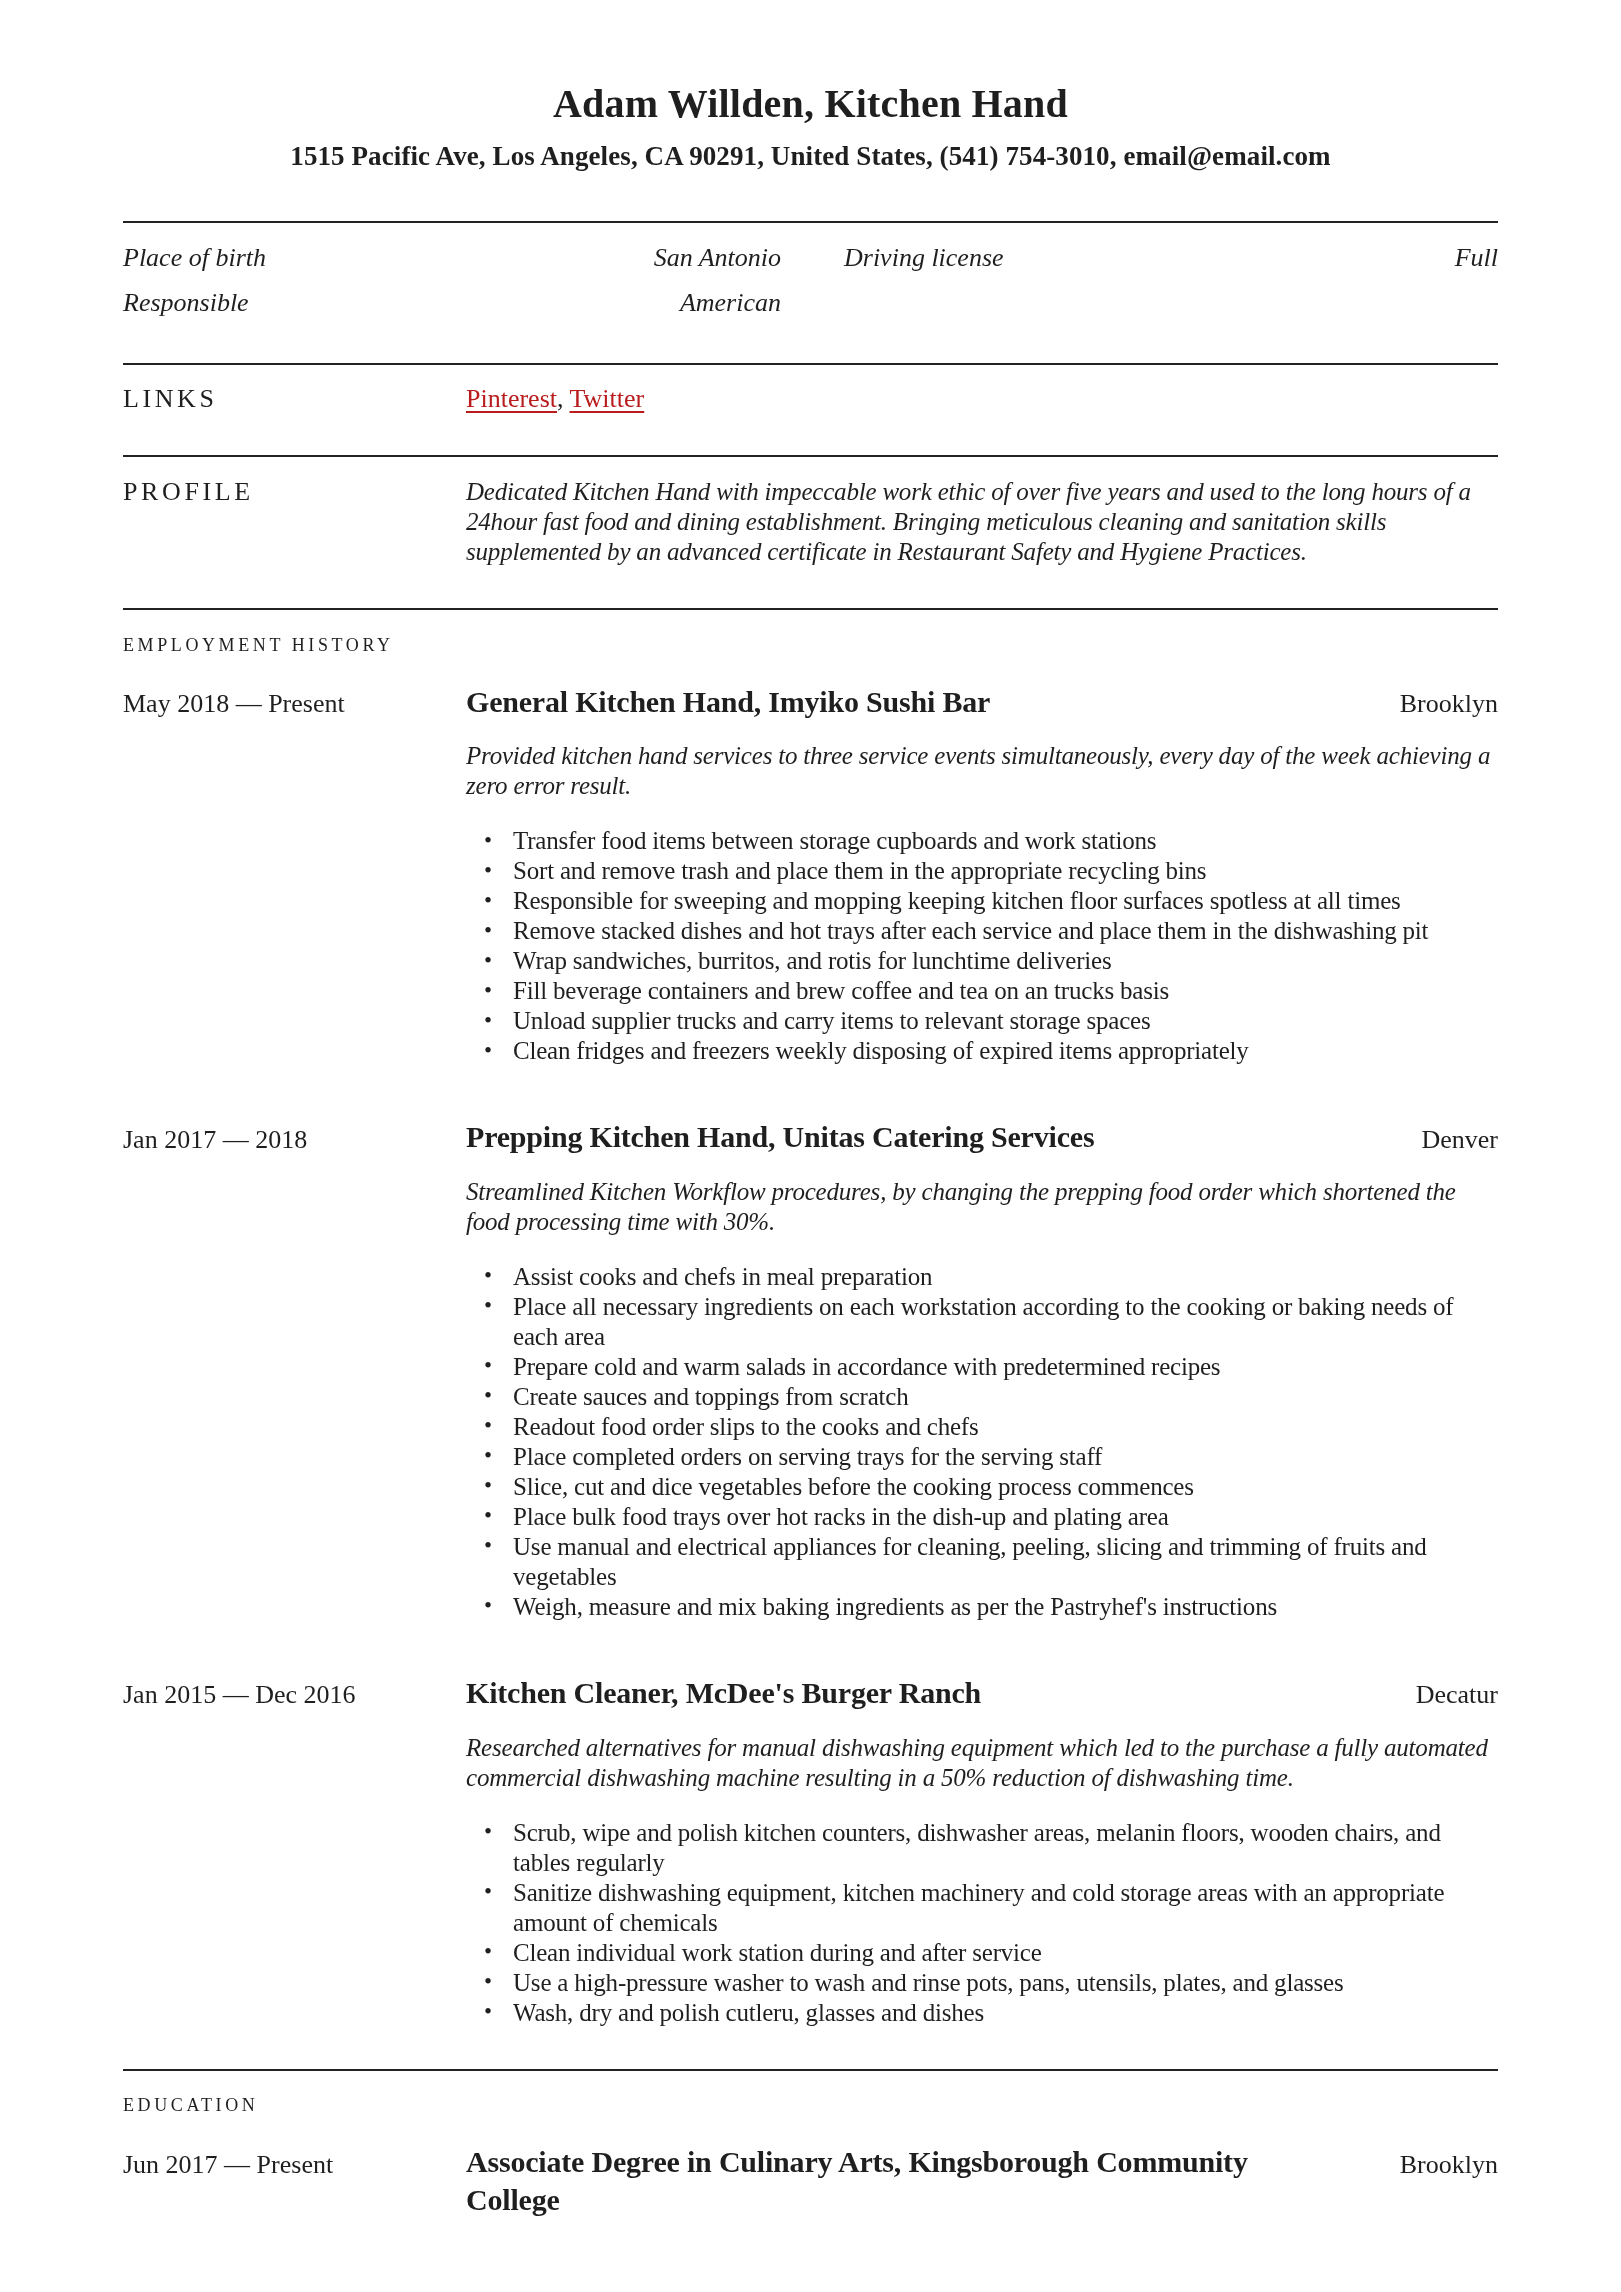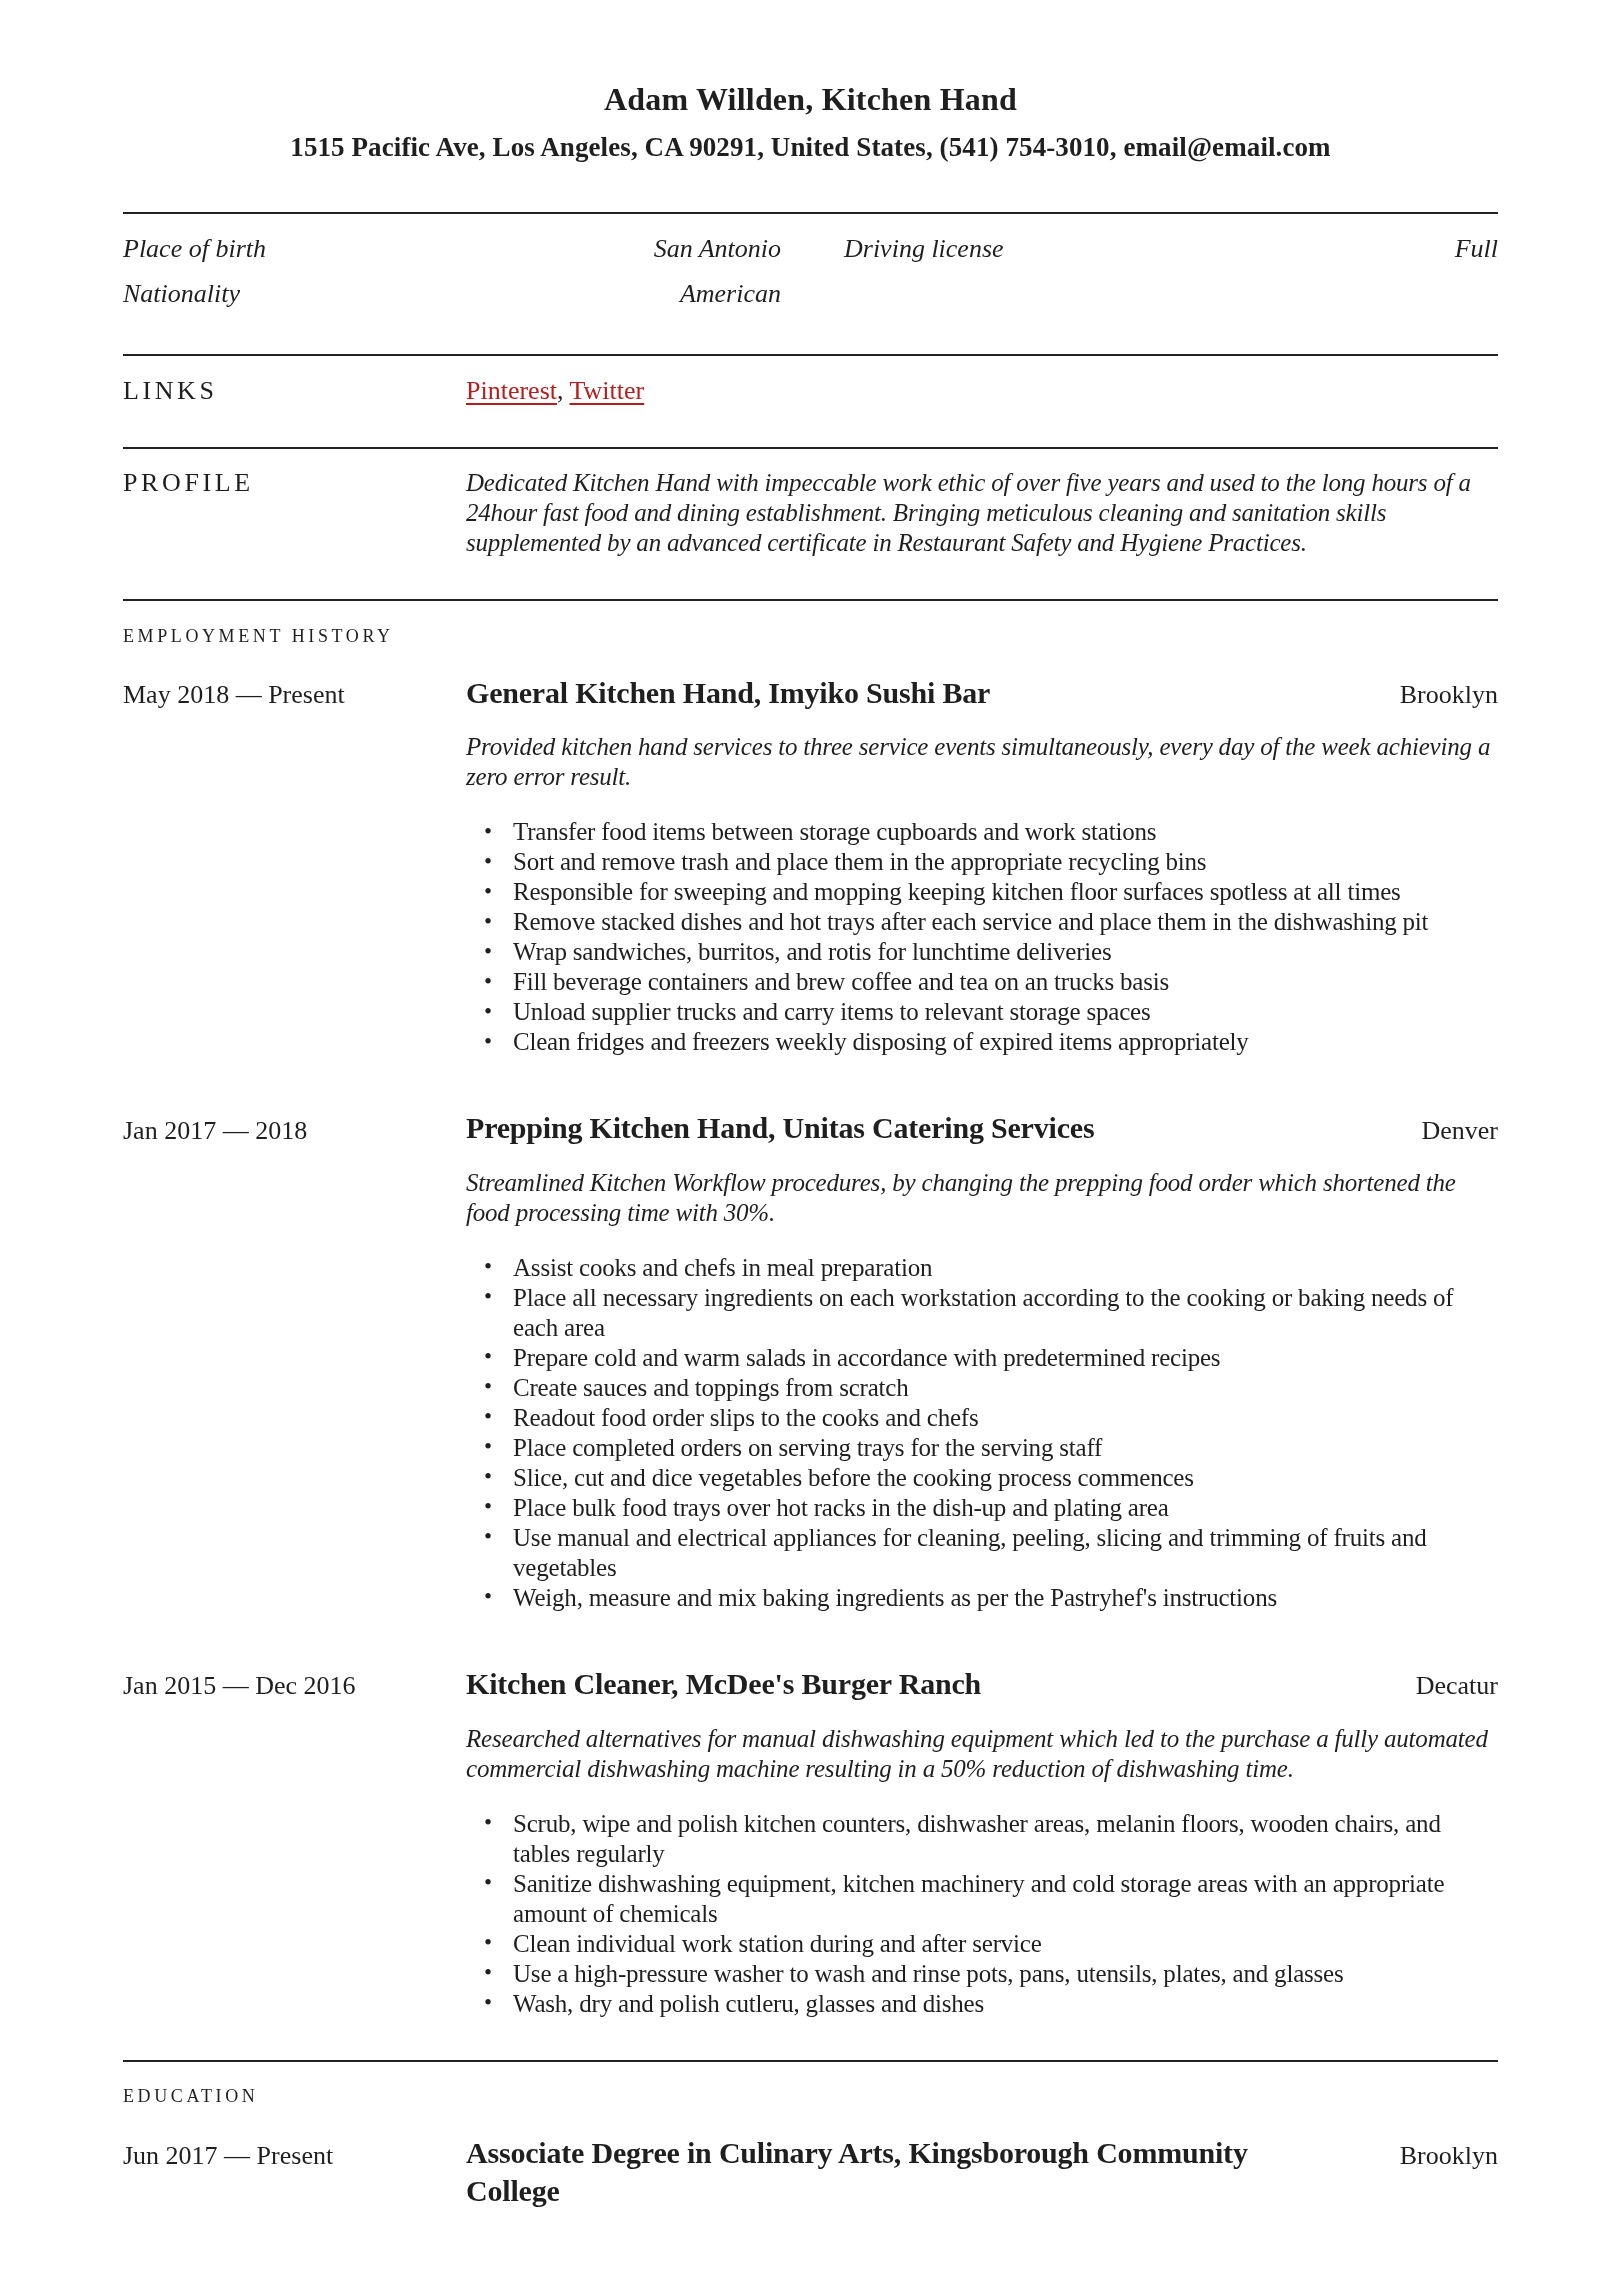--- a/index.html
+++ b/index.html
@@ -7,21 +7,21 @@
     width: 1621px; height: 2293px;
     background: #ffffff;
     font-family: "Liberation Serif", "DejaVu Serif", serif;
     color: #1f1f1f;
     overflow: hidden;
   }
   .page { padding: 82px 123px 0 123px; box-sizing: border-box; }
 
   
   .header { text-align: center; }
-  .name { font-size: 32px; font-weight: 700; line-height: 1.12; letter-spacing: 0.2px; }
+  .name { font-size: 40px; font-weight: 700; line-height: 1.12; letter-spacing: 0.2px; }
   .contact { font-size: 27px; font-weight: 700; margin-top: 14.3px; letter-spacing: 0.1px; }
 
   
   .section { border-top: 2.7px solid #222222; padding: 19.7px 0 41px 0; }
   .section-label {
     font-size: 26px; letter-spacing: 3.6px; line-height: 30px;
     width: 343px; flex: 0 0 343px;
   }
   .label-row { display: flex; align-items: flex-start; }
   .section-content { flex: 1; }
@@ -71,21 +71,21 @@
 
   <div class="section details">
     <div class="details-row">
       <div class="d-label">Place of birth</div>
       <div class="d-value1">San Antonio</div>
       <div class="d-gap"></div>
       <div class="d-label2">Driving license</div>
       <div class="d-value2">Full</div>
     </div>
     <div class="details-row">
-      <div class="d-label">Nationality</div>
+      <div class="d-label">Responsible</div>
       <div class="d-value1">American</div>
       <div class="d-gap"></div>
       <div class="d-label2"></div>
     </div>
   </div>
 
   <div class="section">
     <div class="label-row">
       <div class="section-label">LINKS</div>
       <div class="section-content links-line">

